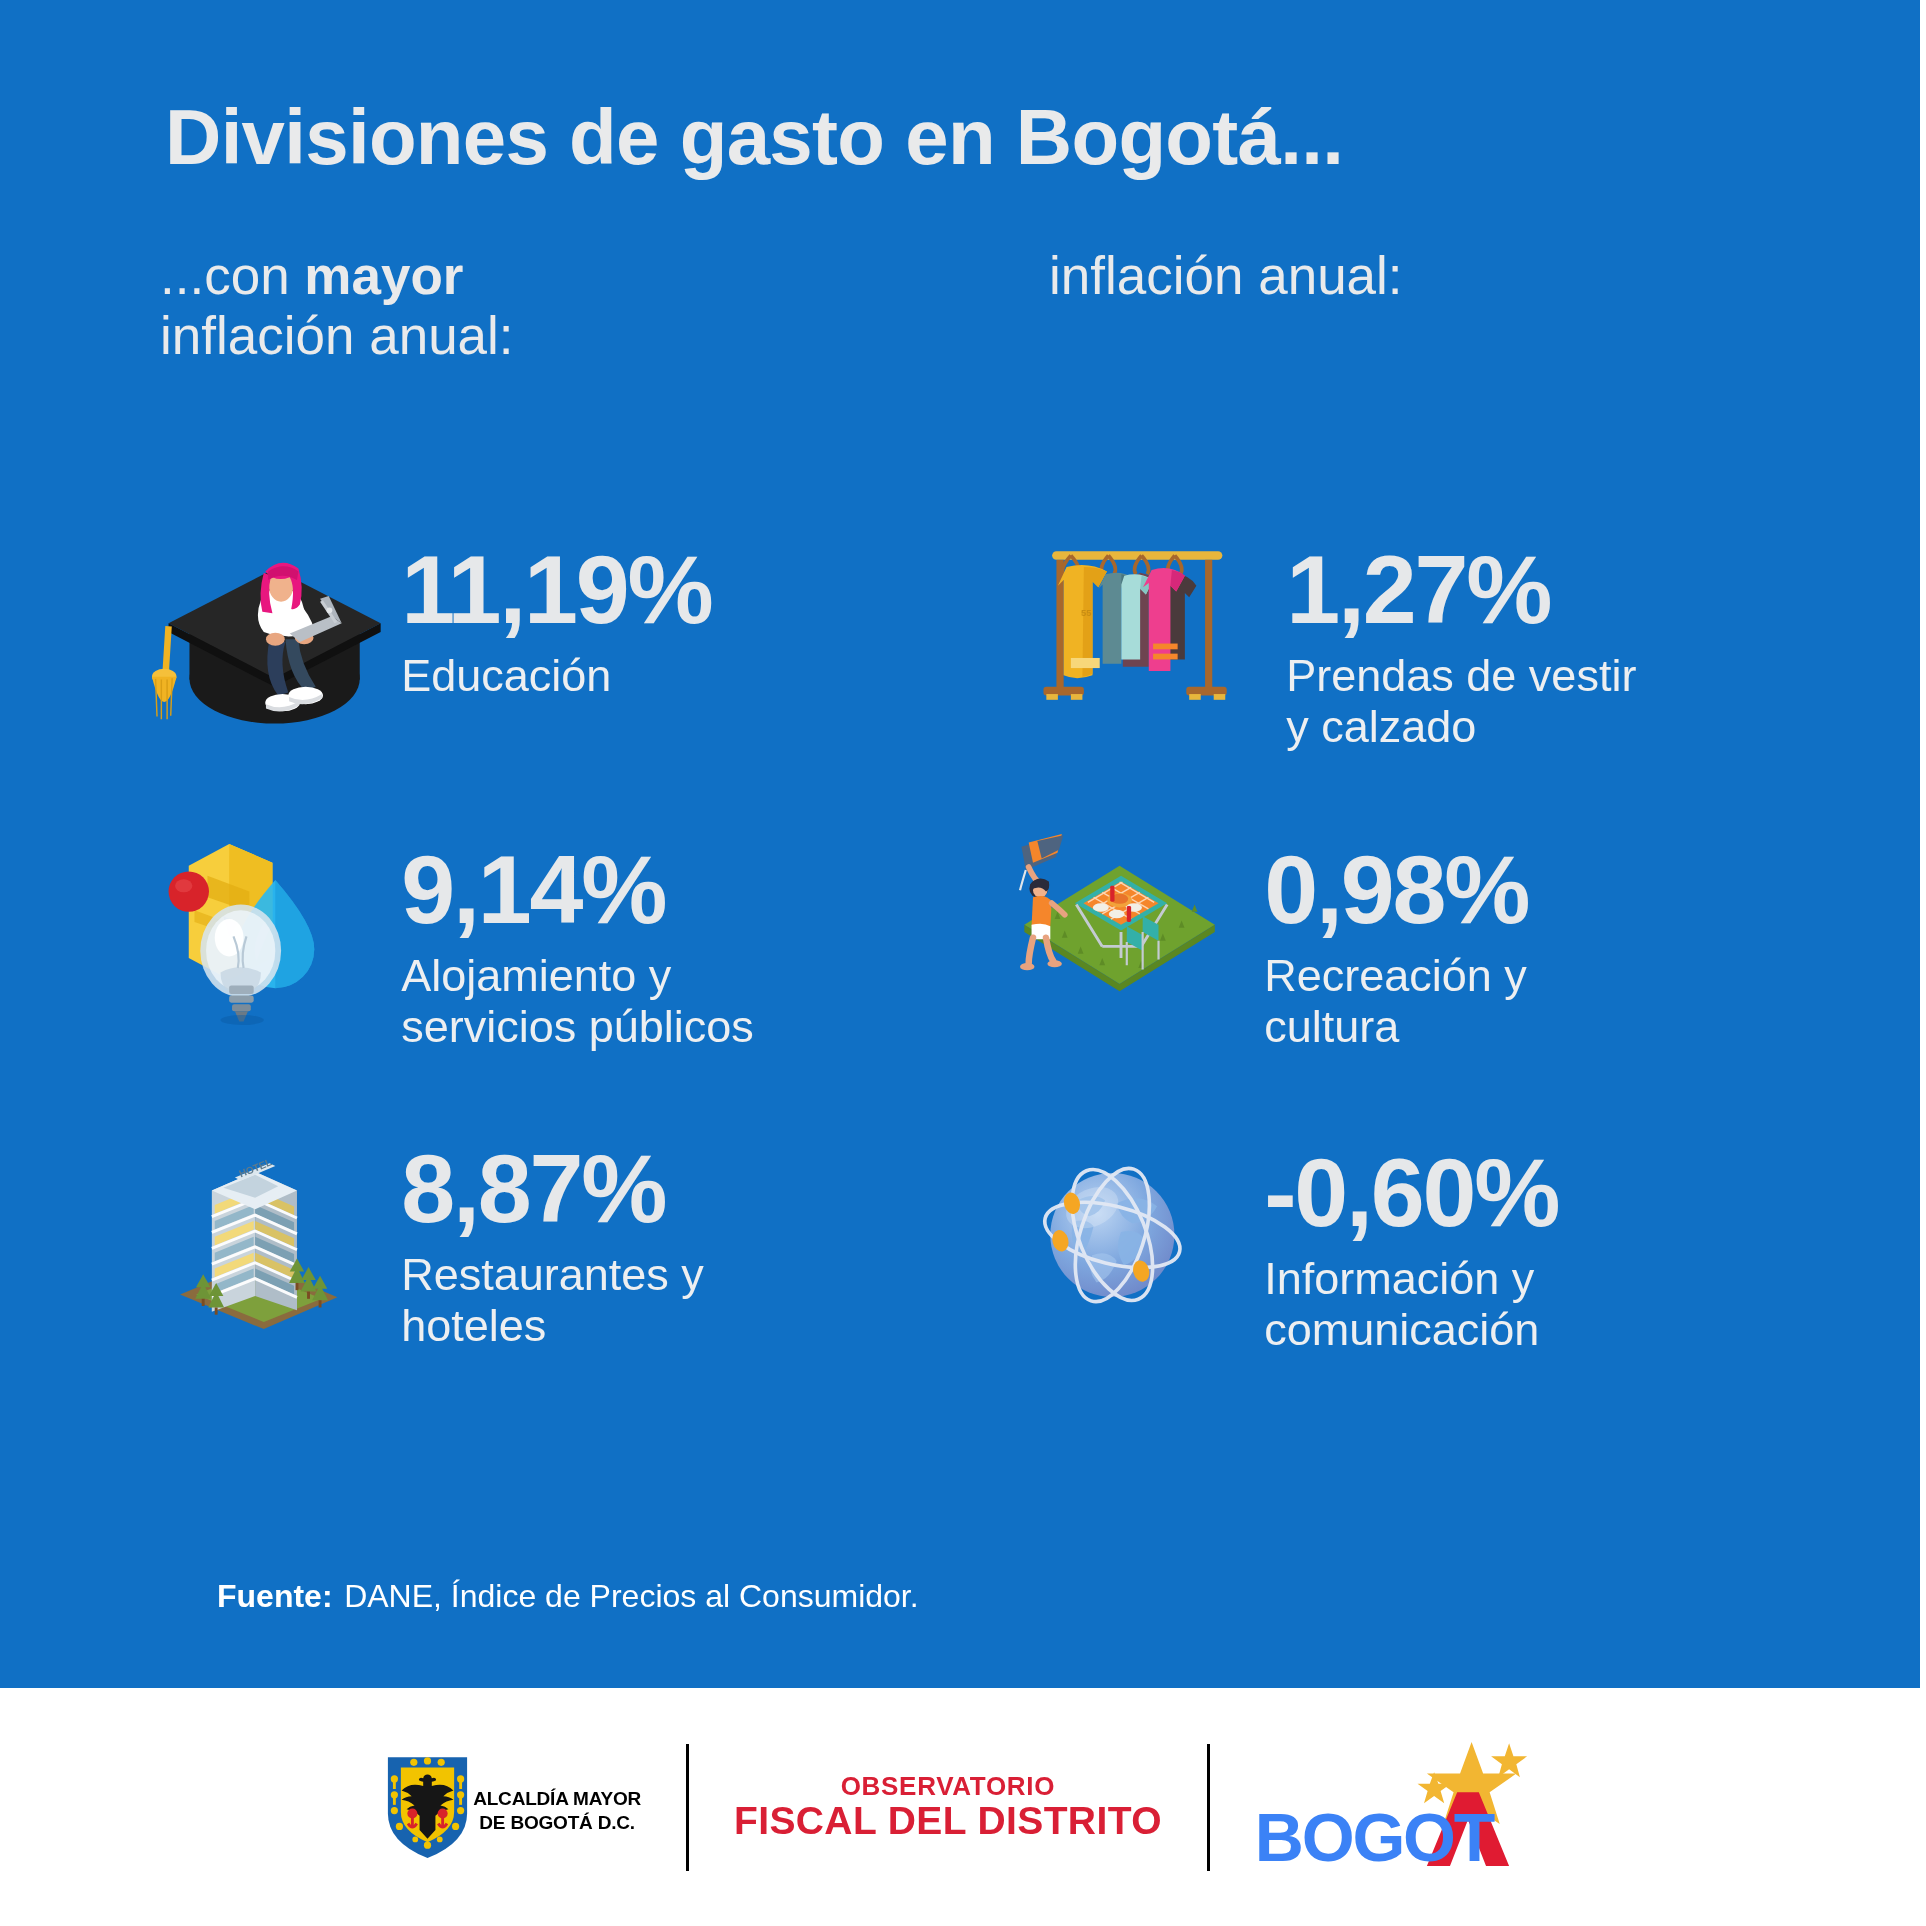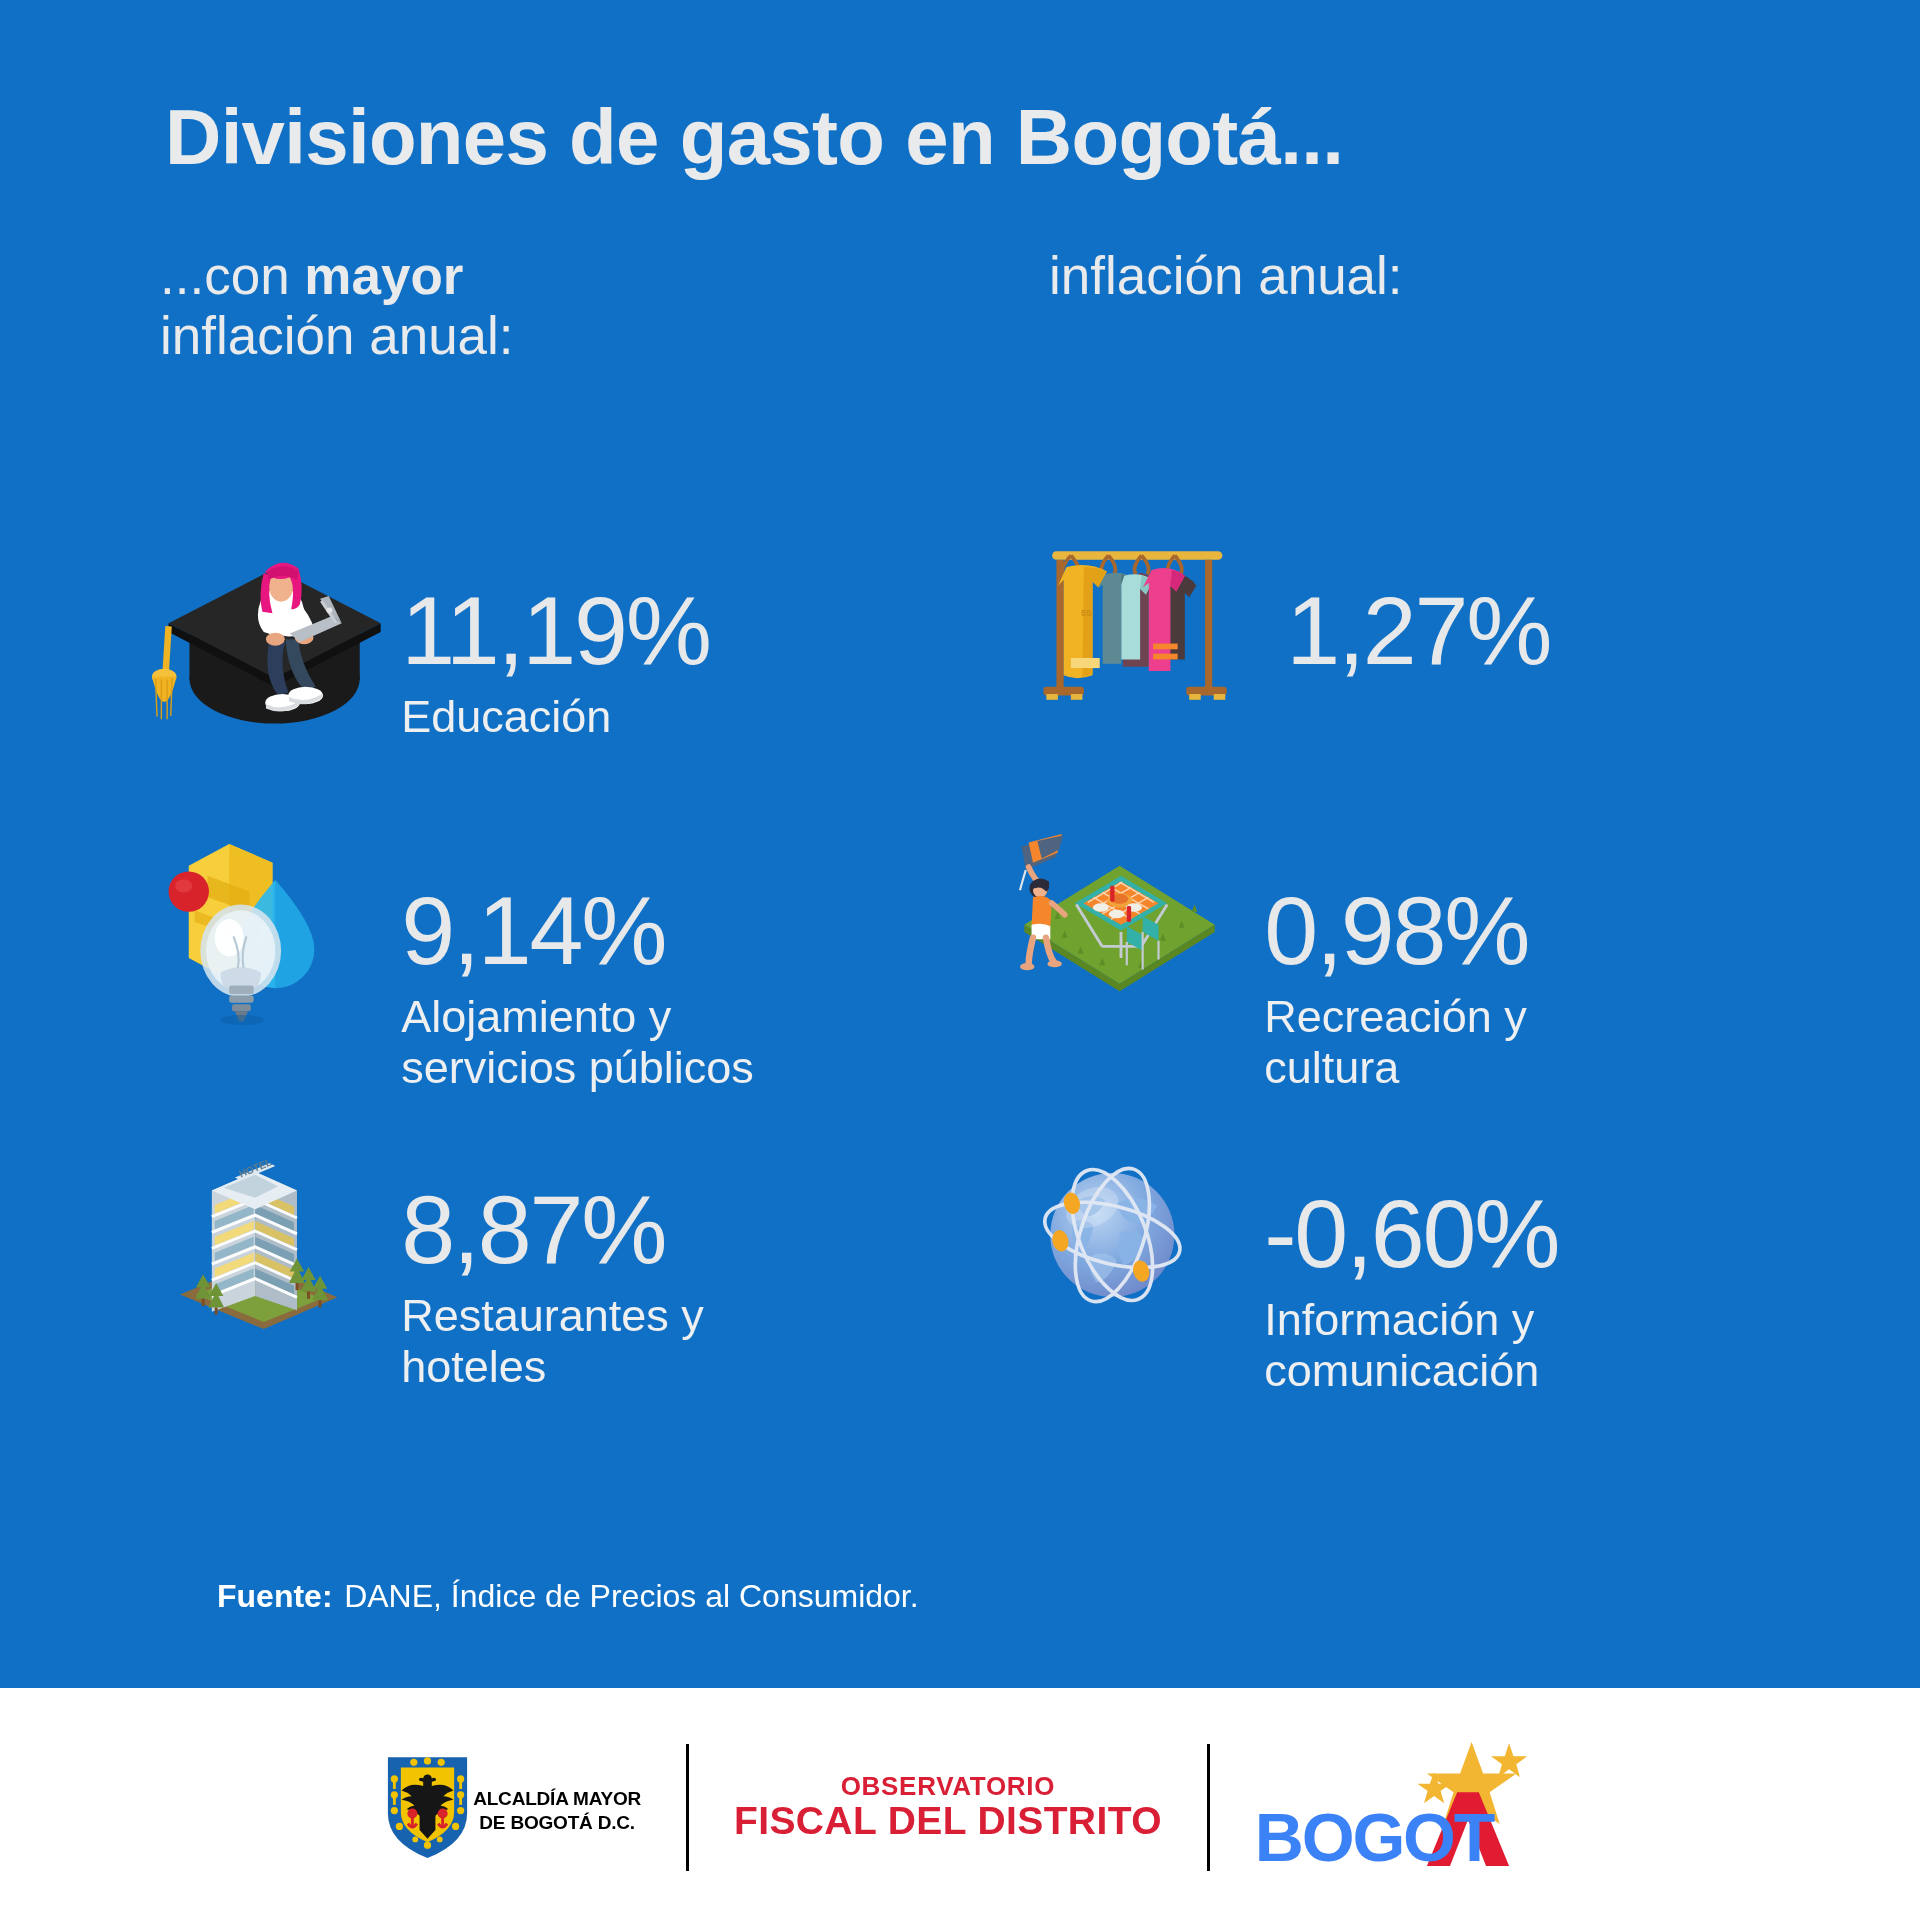--- a/index.html
+++ b/index.html
@@ -56,26 +56,25 @@
     height: 202px;
     position: relative;
     flex: 0 0 246px;
   }
   .row-text {
     margin-left: 7.2px;
     padding-top: 10px;
   }
   .pct {
     font-size: 97px;
-    font-weight: 400;
+    font-weight: 700;
     color: #E6E8EA;
     line-height: 1.0;
     letter-spacing: -2.2px;
     white-space: nowrap;
-    margin-top: 41px;
   }
   .cat {
     font-size: 45px;
     font-weight: 300;
     color: #EDEFF1;
     line-height: 1.15;
     margin-top: 11.6px;
     white-space: pre-line;
   }
 
@@ -370,20 +369,22 @@
         <path d="M150,62 q10,2 16,6 l-10,20 l-8,-8 z" fill="#86C6C3"></path>
 
         <path d="M164,54 q26,-8 46,8 l-12,22 l-8,-8 l0,118 l-30,0 l0,-122 l-8,6 z" fill="#EE3E8E"></path>
         <path d="M192,54 q12,2 18,8 l-12,22 l-8,-8 z" fill="#D6287A"></path>
         <rect x="166" y="156" width="34" height="8" fill="#F5862B"></rect>
         <rect x="166" y="170" width="34" height="8" fill="#F5862B"></rect>
       </svg>
     </div>
     <div class="row-text">
       <div class="pct">1,27%</div>
+      <div class="cat">Prendas de vestir
+y calzado</div>
     </div>
   </div>
 
   <div class="row" id="row-r-1">
     <div class="icon-box">
       <svg viewBox="0 0 340 280" width="246" height="202">
 
         <polygon points="150,48 282,130 150,212 18,130" fill="#6FA22E"></polygon>
         <polygon points="150,212 282,130 282,140 150,222 18,140 18,130" fill="#5A8722"></polygon>
 

